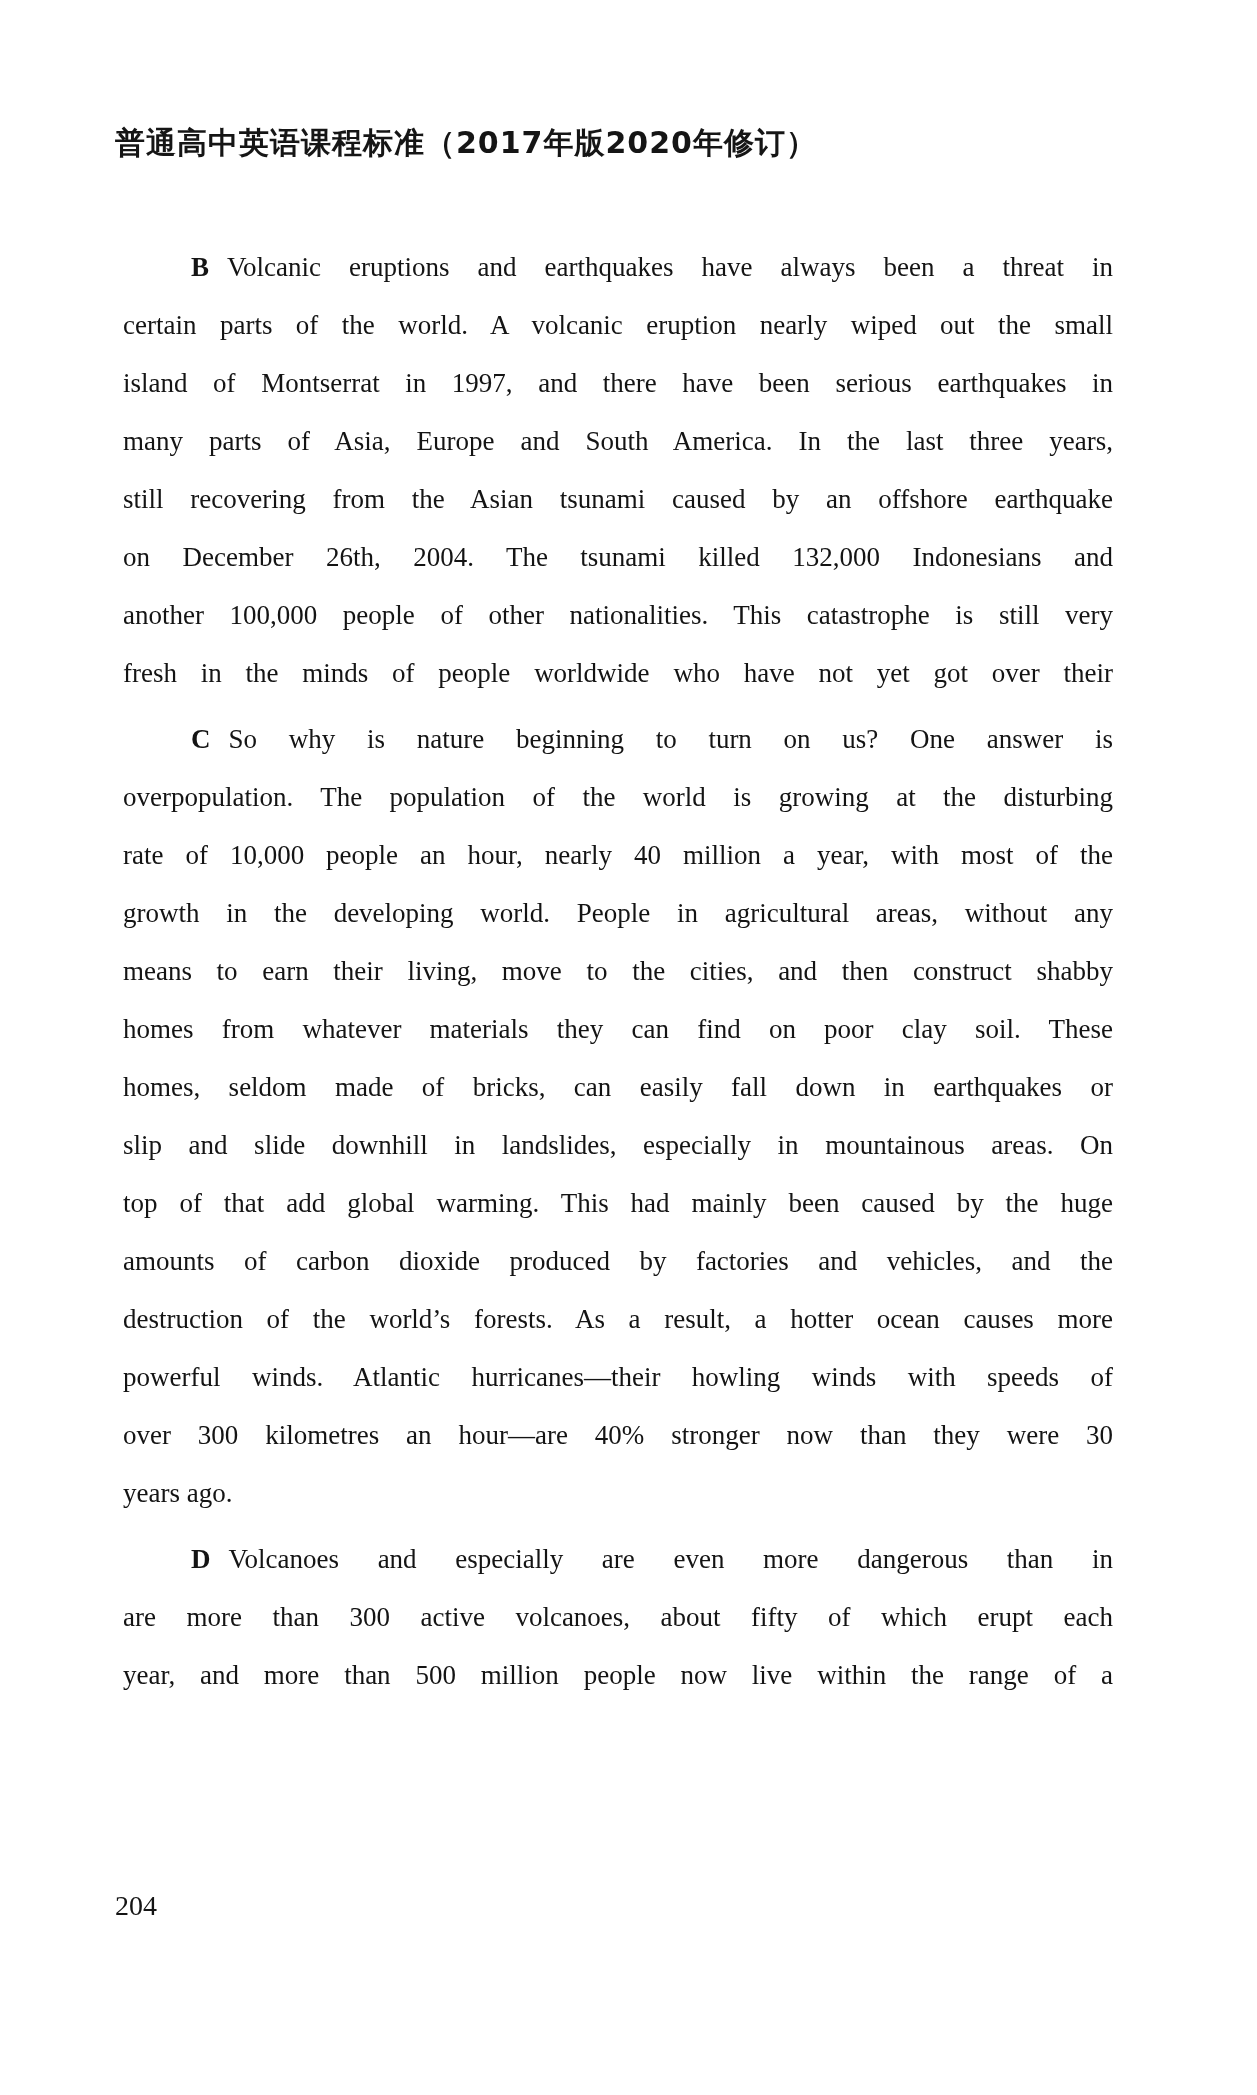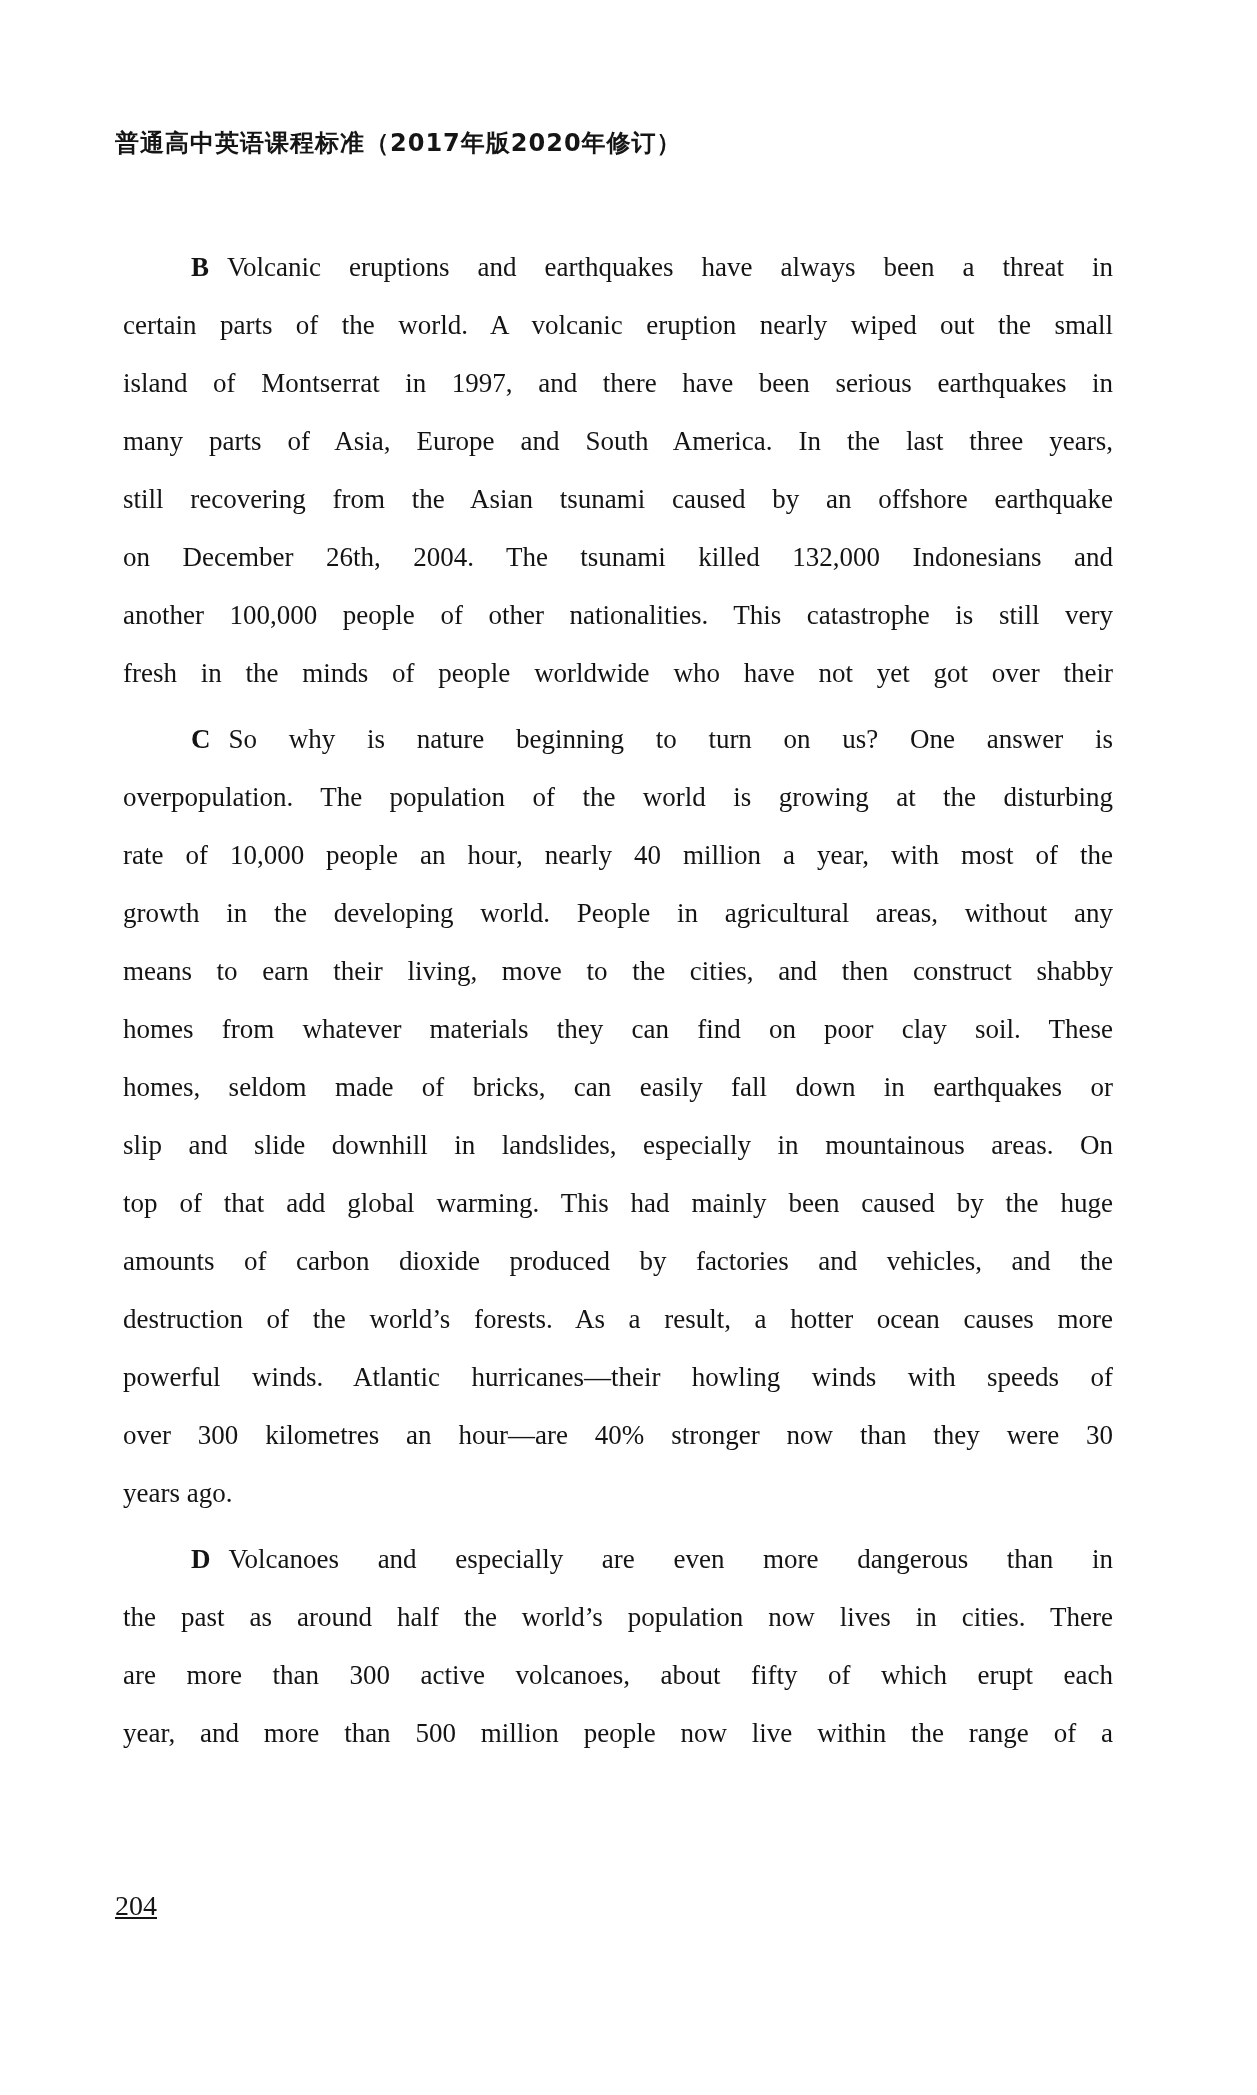--- a/index.html
+++ b/index.html
@@ -16,21 +16,21 @@
     overflow: hidden;
     color: #111111;
   }
   .running-head {
     position: absolute;
     left: 115px;
     top: 122px;
     width: 1010px;
     font-family: "DejaVu Sans", "Liberation Sans", sans-serif;
     font-weight: bold;
-    font-size: 24px;
+    font-size: 30px;
     line-height: 42px;
     letter-spacing: 1px;
     color: #151515;
     white-space: nowrap;
   }
   .body-text {
     position: absolute;
     left: 115px;
     top: 230px;
     width: 1006px;
@@ -61,21 +61,20 @@
     margin-right: 18px;
   }
   .page-number {
     position: absolute;
     left: 115px;
     top: 1888px;
     font-family: "Liberation Serif", "DejaVu Serif", serif;
     font-size: 28px;
     line-height: 36px;
     color: #141414;
-    text-decoration: underline;
   }
 </style>
 </head>
 <body>
 
 <div class="page">
   <div class="running-head">普通高中英语课程标准（2017年版2020年修订）</div>
 
   <div class="body-text">
       <div class="paragraph">
@@ -99,20 +98,19 @@
         <div class="line">slip and slide downhill in landslides, especially in mountainous areas. On</div>
         <div class="line">top of that add global warming. This had mainly been caused by the huge</div>
         <div class="line">amounts of carbon dioxide produced by factories and vehicles, and the</div>
         <div class="line">destruction of the world’s forests. As a result, a hotter ocean causes more</div>
         <div class="line">powerful winds. Atlantic hurricanes—their howling winds with speeds of</div>
         <div class="line">over 300 kilometres an hour—are 40% stronger now than they were 30</div>
         <div class="line last">years ago.</div>
       </div>
       <div class="paragraph">
         <div class="line first"><span class="plabel">D</span><span>Volcanoes and especially are even more dangerous than in</span></div>
-        <div class="line">the past as around half the world’s population now lives in cities. There</div>
         <div class="line">are more than 300 active volcanoes, about fifty of which erupt each</div>
         <div class="line">year, and more than 500 million people now live within the range of a</div>
       </div>
     </div>
 
   <div class="page-number">204</div>
 </div>
 
 </body></html>

